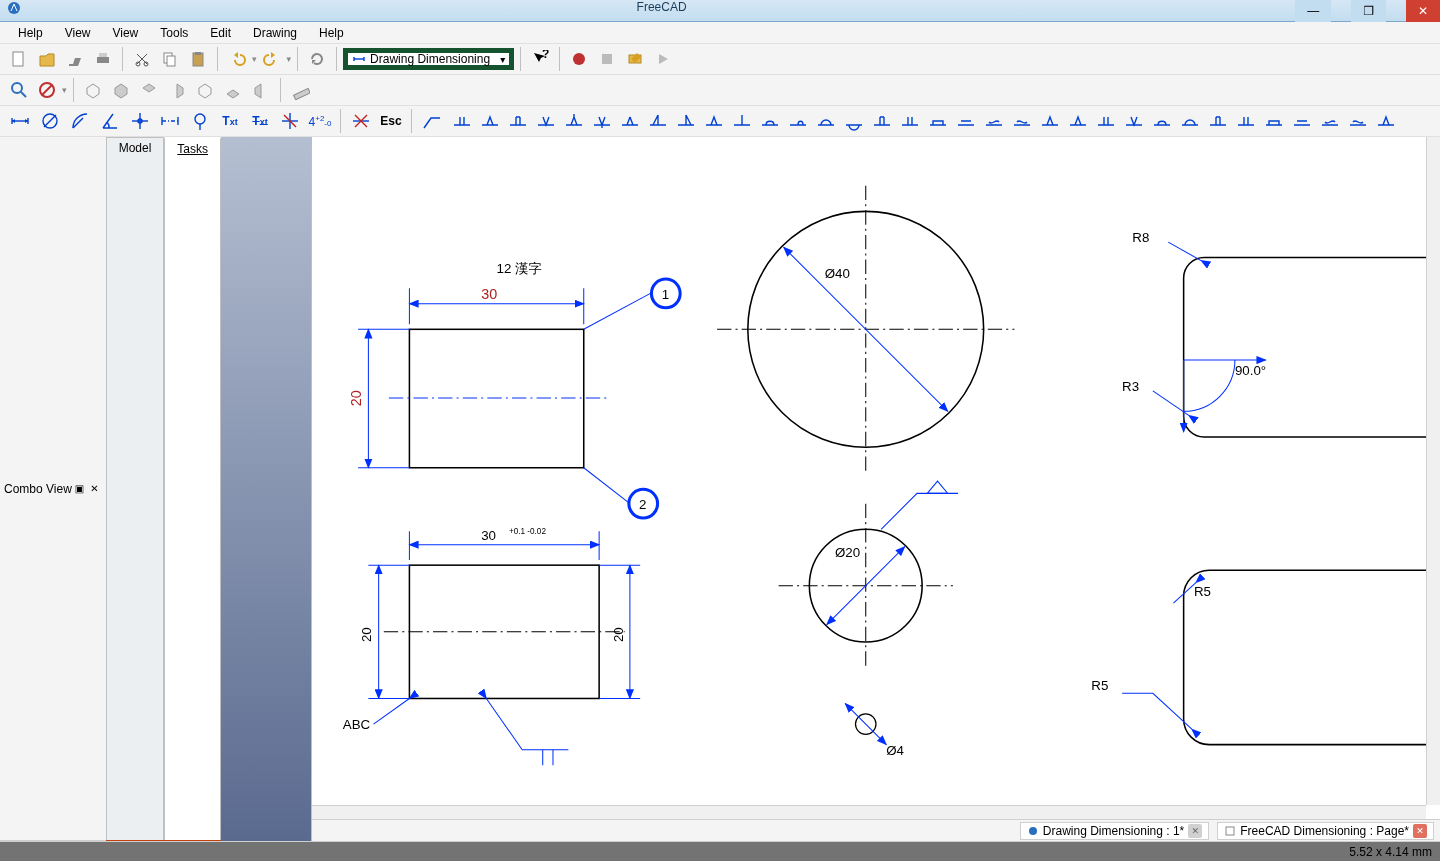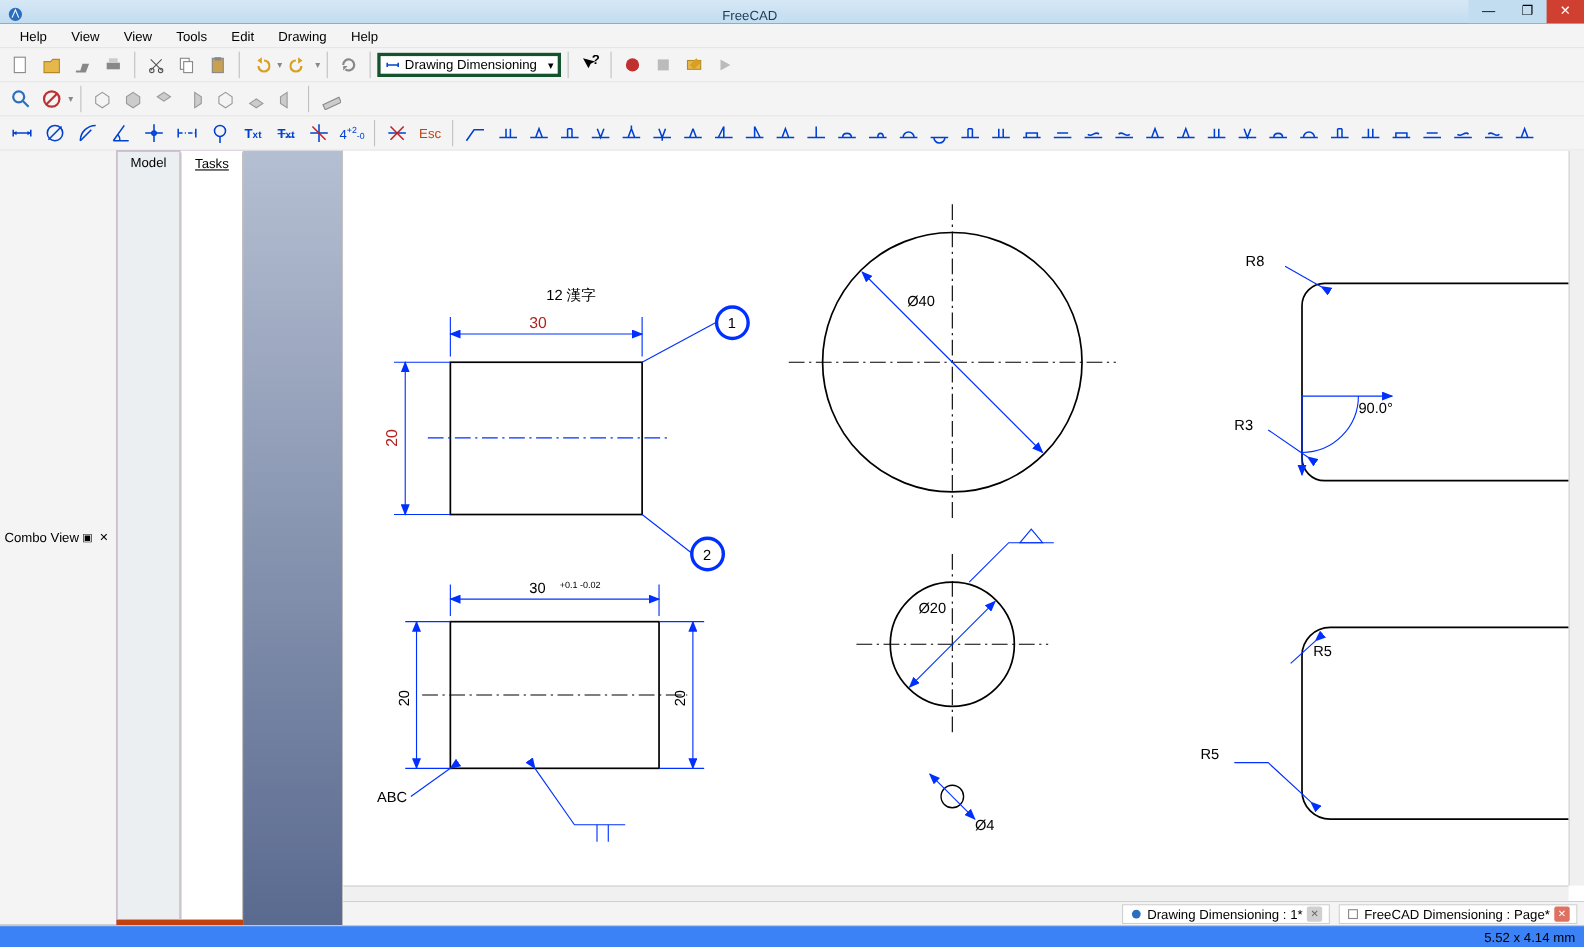--- a/index.html
+++ b/index.html
@@ -1,64 +1,64 @@
 <!DOCTYPE html>
 <html><head>
 <meta charset="utf-8">
 <style>
 * { margin: 0; padding: 0; box-sizing: border-box; font-family: "Segoe UI", Tahoma, sans-serif; font-size: 12px; }
 body { width: 1440px; height: 861px; background: #fff; overflow: hidden; display: flex; flex-direction: column; }
 
 
-.titlebar { height: 22px; background: linear-gradient(#d6e7f5,#c2ddf0); display:flex; align-items:flex-end; border-bottom:1px solid #7aa7cc;}
+.titlebar { height: 22px; background: linear-gradient(#d6e7f5,#c2ddf0); display:flex; align-items:flex-start; border-bottom:1px solid #7aa7cc;gap:20px;}
 .titlebar .icon { width:16px; height:16px; margin:0 6px; }
 .titlebar .title { flex:1; text-align:center; color:#1a3c5a; }
 .titlebar .btn { height:22px; padding:0 12px; display:flex; align-items:center; justify-content:center; }
 .titlebar .min, .titlebar .max { background:#c2ddf0; }
 .titlebar .close { background:#d04030; color:#fff; }
 
 
 .menubar { height:22px; background:#f4f4f4; display:flex; align-items:center; gap:2px; padding:0 8px; border-bottom:1px solid #e0e0e0;}
 .menubar span { padding:2px 10px; }
 
 
 .toolbar { display:flex; align-items:center; gap:2px; padding:2px 6px; background:#f4f4f4; border-bottom:1px solid #e0e0e0; min-height:30px;}
 .toolbar .sep { width:1px; height:24px; background:#c0c0c0; margin:0 4px; }
 .toolbar .iconbtn { width:26px; height:26px; display:flex; align-items:center; justify-content:center; border:1px solid transparent; border-radius:2px;}
 .toolbar select, .workbench { height:22px; font-size:12px; }
-.workbench { display:flex; align-items:center; gap:4px; border:3px solid #14532d; background:#fff; padding:1px 4px;}
+.workbench { display:flex; align-items:center; gap:4px; border:5px solid #14532d; background:#fff; padding:1px 4px;}
 .workbench .arrow::after { content:"▾"; font-size:10px; margin-left:6px;}
 
 
 .dimrow { display:flex; flex-wrap:nowrap; }
 .dimrow .iconbtn { width:28px; }
 
 
 .content { flex:1; display:flex; min-height:0; }
 
 .combopanel { width:312px; display:flex; flex-direction:row; border-right:1px solid #bfbfbf; }
 .combopanel .panelheader { background:#f4f4f4; font-size:11px; padding:2px 4px; display:flex; align-items:center; border-bottom:1px solid #cfcfcf;}
 .combopanel .panelheader .spacer { flex:1; }
-.combopanel .tabs { background:#701a75; display:flex; gap:0; border-bottom:5px solid #c2410c;}
+.combopanel .tabs { background:#fca5a5; display:flex; gap:0; border-bottom:1px solid #c2410c;}
 .combopanel .tabs .tab { padding:3px 12px; border:1px solid #bfbfbf; border-bottom:none; background:#eceff2;}
 .combopanel .tabs .tab.active { background:#fff; font-weight:normal; border-top:2px solid #fff;text-decoration:underline; }
 .combopanel .body { flex:1; background:linear-gradient(#b5bfd2,#5a6a8f); }
 
 .viewport { flex:1; position:relative; background:#fff; overflow:hidden; }
 .drawing { position:absolute; inset:0 14px 14px 0; }
 .scroll-v { position:absolute; right:0; top:0; bottom:14px; width:14px; background:#f0f0f0; border-left:1px solid #d0d0d0;}
 .scroll-h { position:absolute; left:0; right:14px; bottom:0; height:14px; background:#f0f0f0; border-top:1px solid #d0d0d0;}
 
 
 .doctabs { height:22px; background:#f4f4f4; display:flex; align-items:center; gap:8px; padding:0 6px; border-top:1px solid #cfcfcf;justify-content:flex-end;}
 .doctabs .doctab { display:flex; align-items:center; gap:4px; padding:1px 6px; background:#fff; border:1px solid #cfcfcf; }
 .doctabs .doctab .x { width:14px; height:14px; background:#e07060; color:#fff; display:flex; align-items:center; justify-content:center; font-size:9px; border-radius:2px;}
 .doctabs .doctab.inactive .x { background:#d0d0d0; color:#666;}
 
-.statusbar { height:20px; background:#3b82f6; border-top:1px solid #cfcfcf; display:flex; align-items:center; padding:0 8px;}
+.statusbar { height:20px; background:#737373; border-top:1px solid #cfcfcf; display:flex; align-items:center; padding:0 8px;}
 .statusbar .spacer { flex:1; }
 
 svg.drawsvg { width:100%; height:100%; }
 .blue { stroke:#0030ff; fill:none; }
 .black { stroke:#000; fill:none; }
 .redtxt { fill:#b02020; font-size:14px; }
 .blacktxt { fill:#000; font-size:13px; }
 .dash { stroke-dasharray: 14 4 2 4; }
 .arrow { fill:#0030ff; }
 
@@ -316,21 +316,21 @@
       <span style="color:#0040d0;">4<span style="font-size:8px;vertical-align:super;">+2</span><span style="font-size:8px;">-0</span></span>
     </div>
   <div class="sep"></div>
   <div class="iconbtn">
       <svg width="22" height="22" viewBox="0 0 22 22">
         <line x1="3" y1="11" x2="19" y2="11" class="iconblue"></line>
         <path d="M5 5l12 12M17 5L5 17" class="iconred"></path>
       </svg>
     </div>
   <div class="iconbtn">
-      <span style="color:#c2410c;font-weight:normal;">Esc</span>
+      <span style="color:#000000;font-weight:bold;">Esc</span>
     </div>
   <div class="sep"></div>
 
   <div class="iconbtn">
       <svg width="22" height="22" viewBox="0 0 22 22">
         <path d="M3 18l7-10h9" class="iconblue"></path>
       </svg>
     </div>
 
   <div id="weld-icons" style="display:flex;">

